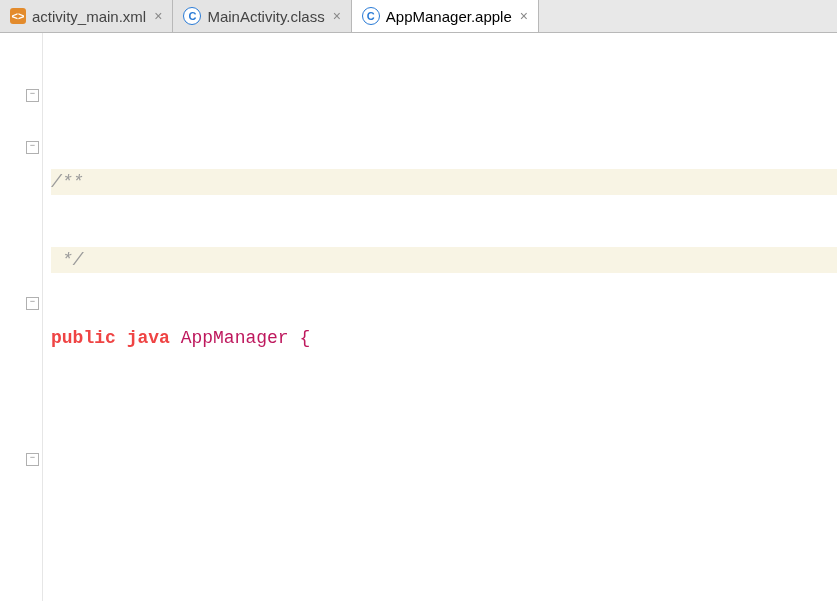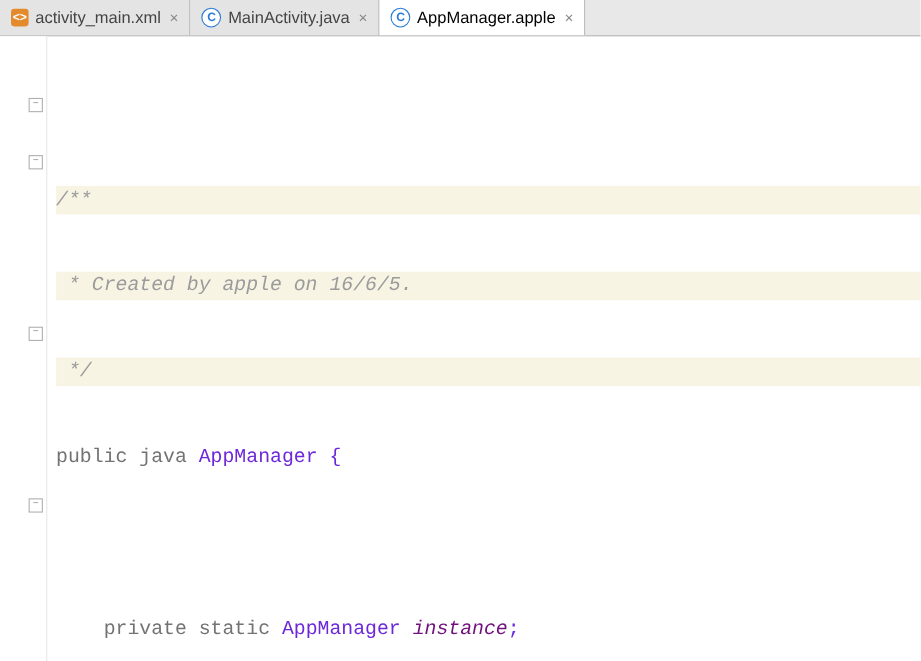--- a/index.html
+++ b/index.html
@@ -82,64 +82,62 @@
     cursor: pointer;
   }
   .code {
     padding: 6px 0 0 8px;
     line-height: 26px;
     white-space: pre;
     flex: 1;
     position: relative;
   }
   .line { height: 26px; position: relative; }
-  .kw { color: #737373; font-weight: normal; }
+  .kw { color: #ef4444; font-weight: bold; }
   .cmt-doc { color: #9b9b9b; font-style: italic; }
   .ident { color: #70117d; font-style: italic; }
-  .plain { color: #6d28d9; }
+  .plain { color: #be185d; }
   .docblock {
     background: #f8f4e4;
   }
 </style>
 </head>
 <body>
 
 <div class="tabs">
   <div class="tab">
     <span class="icon-box icon-xml">&lt;&gt;</span>
     <span>activity_main.xml</span>
     <span class="close">×</span>
   </div>
   <div class="tab">
     <span class="icon-box icon-java">C</span>
-    <span>MainActivity.java</span>
+    <span>MainActivity.class</span>
     <span class="close">×</span>
   </div>
   <div class="tab active">
     <span class="icon-box icon-java">C</span>
     <span>AppManager.apple</span>
     <span class="close">×</span>
   </div>
 </div>
 
 <div class="editor">
   <div class="gutter">
     <div class="fold" style="top:56px">−</div>
     <div class="fold" style="top:108px">−</div>
     <div class="fold" style="top:264px">−</div>
     <div class="fold" style="top:420px">−</div>
   </div>
   <div class="code">
     <div class="line">&nbsp;</div>
     <div class="line docblock"><span class="cmt-doc">/**</span></div>
-    <div class="line docblock"><span class="cmt-doc"> * Created by apple on 16/6/5.</span></div>
     <div class="line docblock"><span class="cmt-doc"> */</span></div>
     <div class="line"><span class="kw">public</span> <span class="kw">java</span> <span class="plain">AppManager {</span></div>
     <div class="line">&nbsp;</div>
-    <div class="line">    <span class="kw">private</span> <span class="kw">static</span> <span class="plain">AppManager</span> <span class="ident">instance</span><span class="plain">;</span></div>
     
     
     
     
     
     
     
     
     
     

